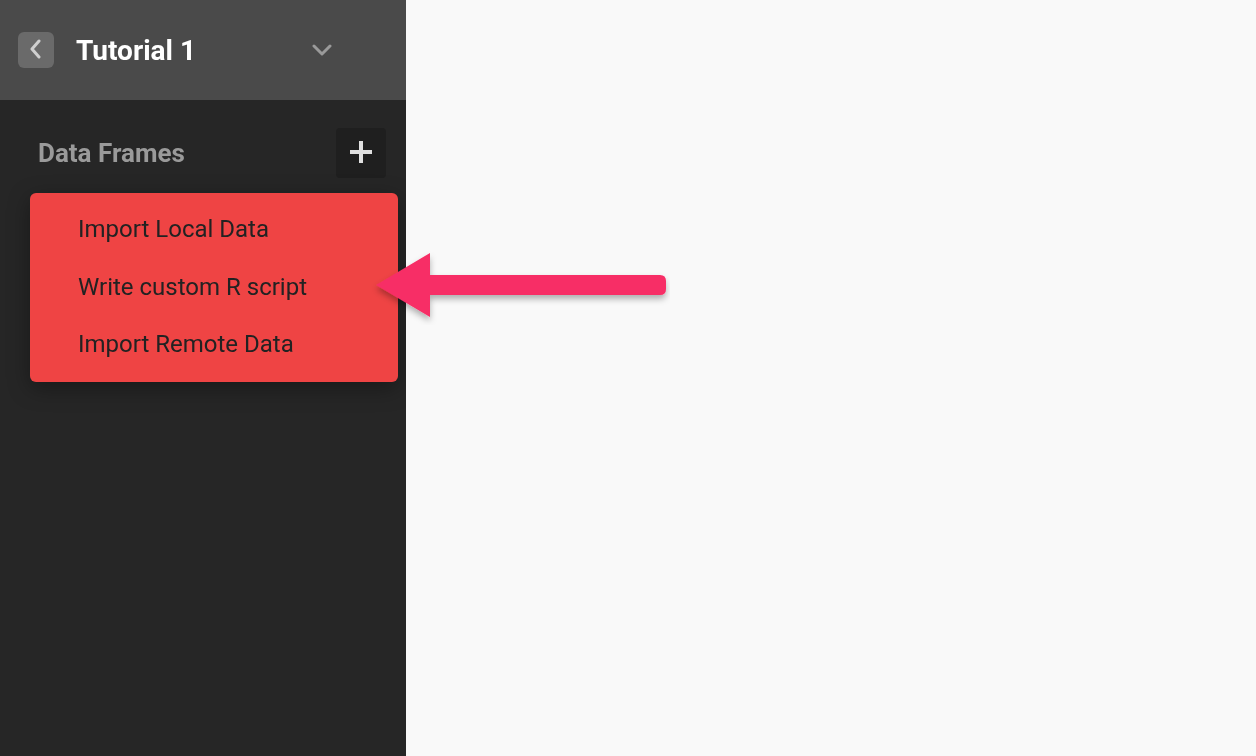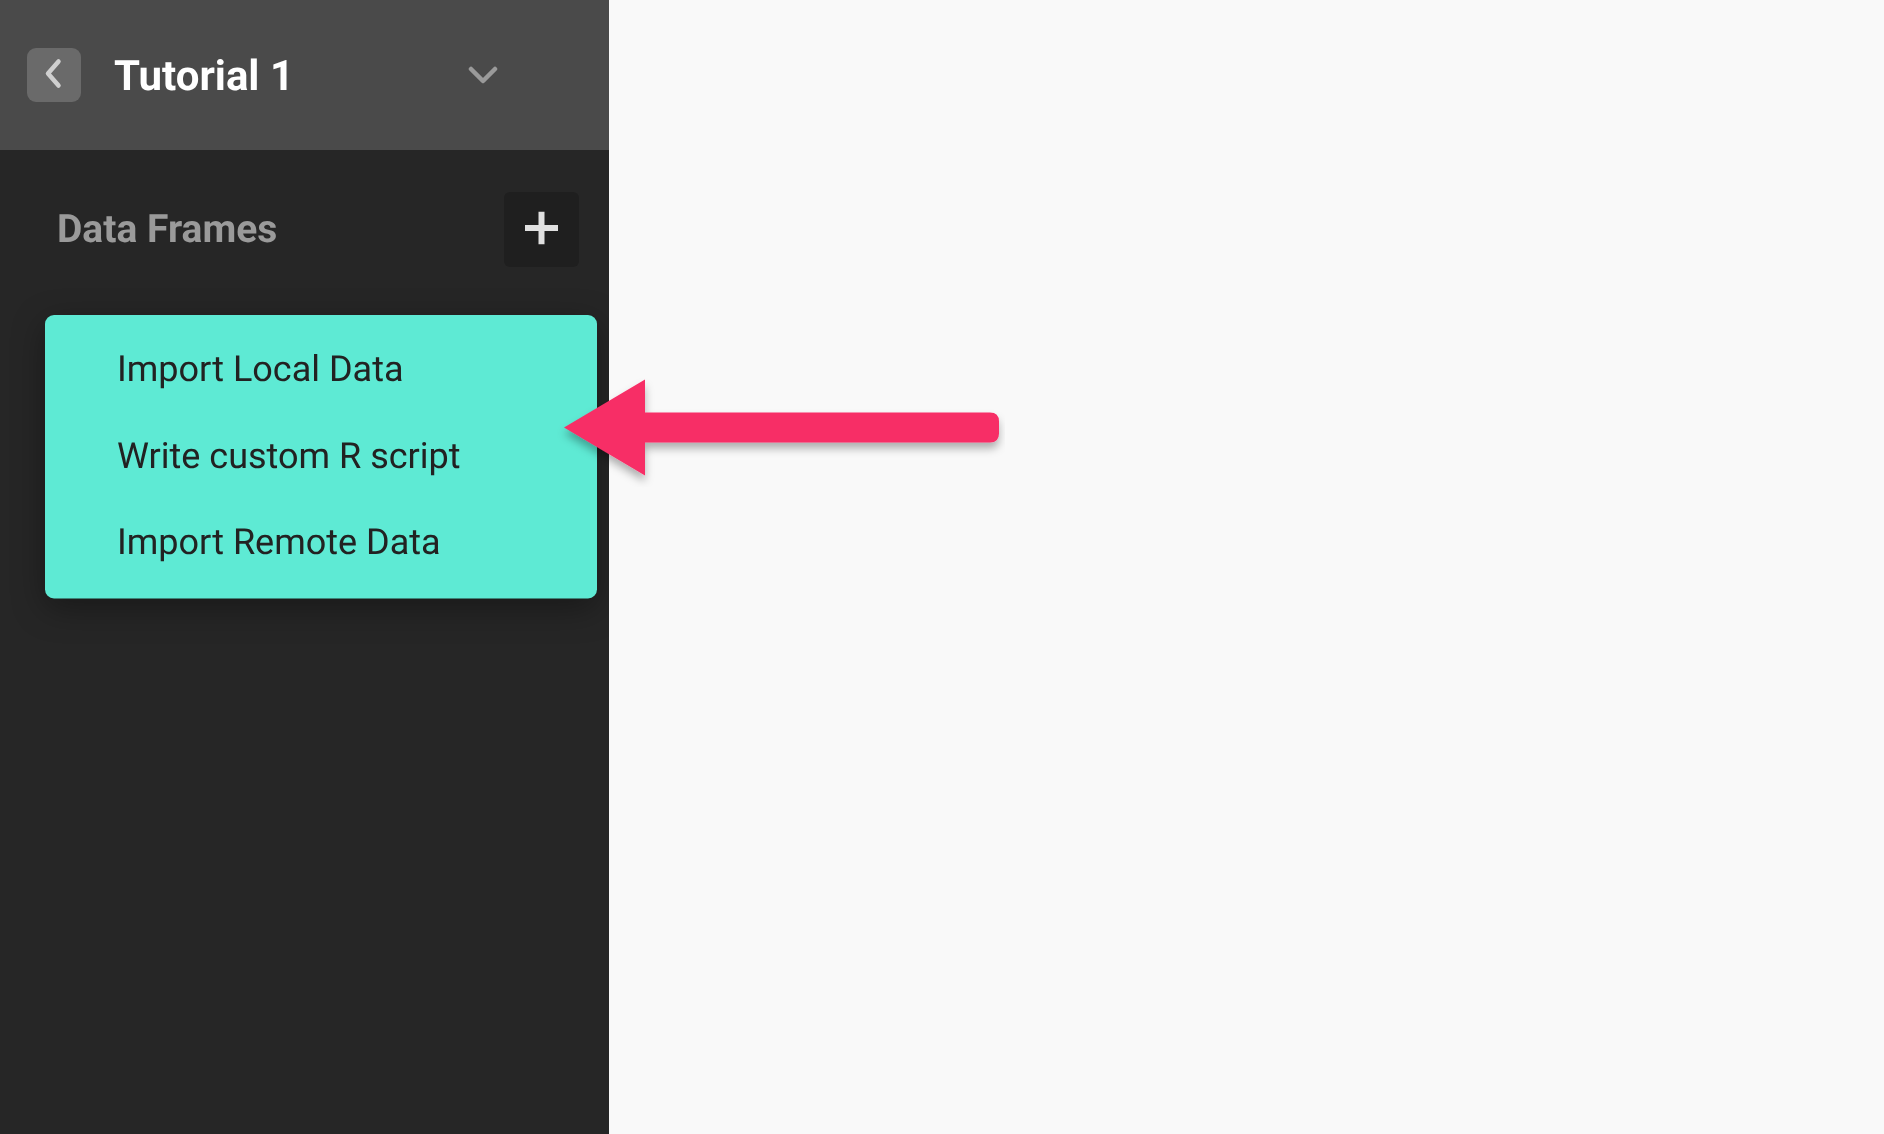--- a/index.html
+++ b/index.html
@@ -91,23 +91,23 @@
       justify-content: center;
       cursor: pointer;
     }
     .add-button svg {
       width: 22px;
       height: 22px;
     }
     .popup-menu {
       position: absolute;
       left: 30px;
-      top: 210px;
+      top: 193px;
       width: 368px;
-      background: #5eead4;
+      background: #ef4444;
       border-radius: 6px;
       box-shadow: 0 6px 22px rgba(0,0,0,0.35);
       overflow: hidden;
     }
     .popup-item {
       padding: 12px 48px;
       font-size: 24px;
       color: #222;
       cursor: pointer;
       line-height: 1.4;

